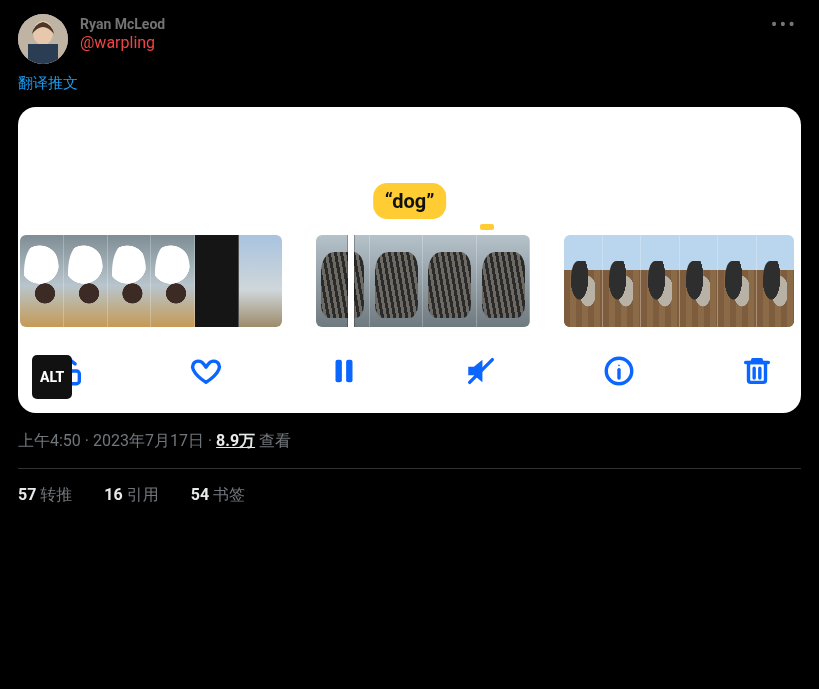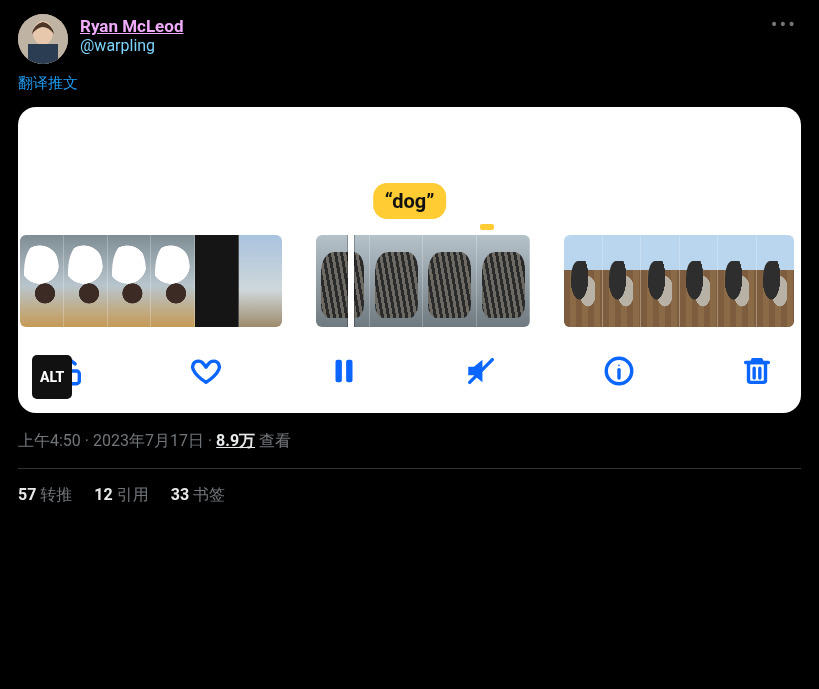--- a/index.html
+++ b/index.html
@@ -26,26 +26,25 @@
     border-radius: 50%;
     overflow: hidden;
     flex: none;
     background: linear-gradient(135deg, #d7cfc7 0%, #b7a38a 100%);
     position: relative;
   }
   .avatar svg { width: 100%; height: 100%; }
   .names { line-height: 1.2; padding-top: 2px; }
   .display-name {
     font-weight: 700;
-    font-size: 17px;
-    color: #f0abfc;
-    text-decoration: underline;
+    font-size: 14px;
+    color: #737373;
   }
   .handle {
-    color: #7dd3fc;
+    color: #ef4444;
     font-size: 16px;
   }
   .more {
     position: absolute;
     top: 12px;
     right: 22px;
     color: #71767b;
     font-size: 20px;
     letter-spacing: 2px;
     cursor: pointer;
@@ -196,21 +195,21 @@
     font-size: 16px;
   }
   .meta b { color: #e7e9ea; font-weight: 700; text-decoration: underline; }
   .divider {
     height: 1px;
     background: #2f3336;
     margin: 16px 0;
   }
   .stats {
     display: flex;
-    gap: 22px;
+    gap: 32px;
     color: #71767b;
     font-size: 16px;
   }
   .stats span b { color: #e7e9ea; font-weight: 700; margin-right: 4px; }
   .stats span { cursor: pointer; }
 </style>
 </head>
 <body>
 
 <div class="tweet">
@@ -311,17 +310,17 @@
   </div>
 
   <div class="meta">
     <span>上午4:50</span><span> · </span><span>2023年7月17日</span><span> · </span><b>8.9万</b> <span>查看</span>
   </div>
 
   <div class="divider"></div>
 
   <div class="stats">
     <span><b>57</b><span>转推</span></span>
-    <span><b>12</b><span>引用</span></span>
-    <span><b>33</b><span>书签</span></span>
+    <span><b>16</b><span>引用</span></span>
+    <span><b>54</b><span>书签</span></span>
   </div>
 
 </div>
 
 </body></html>

